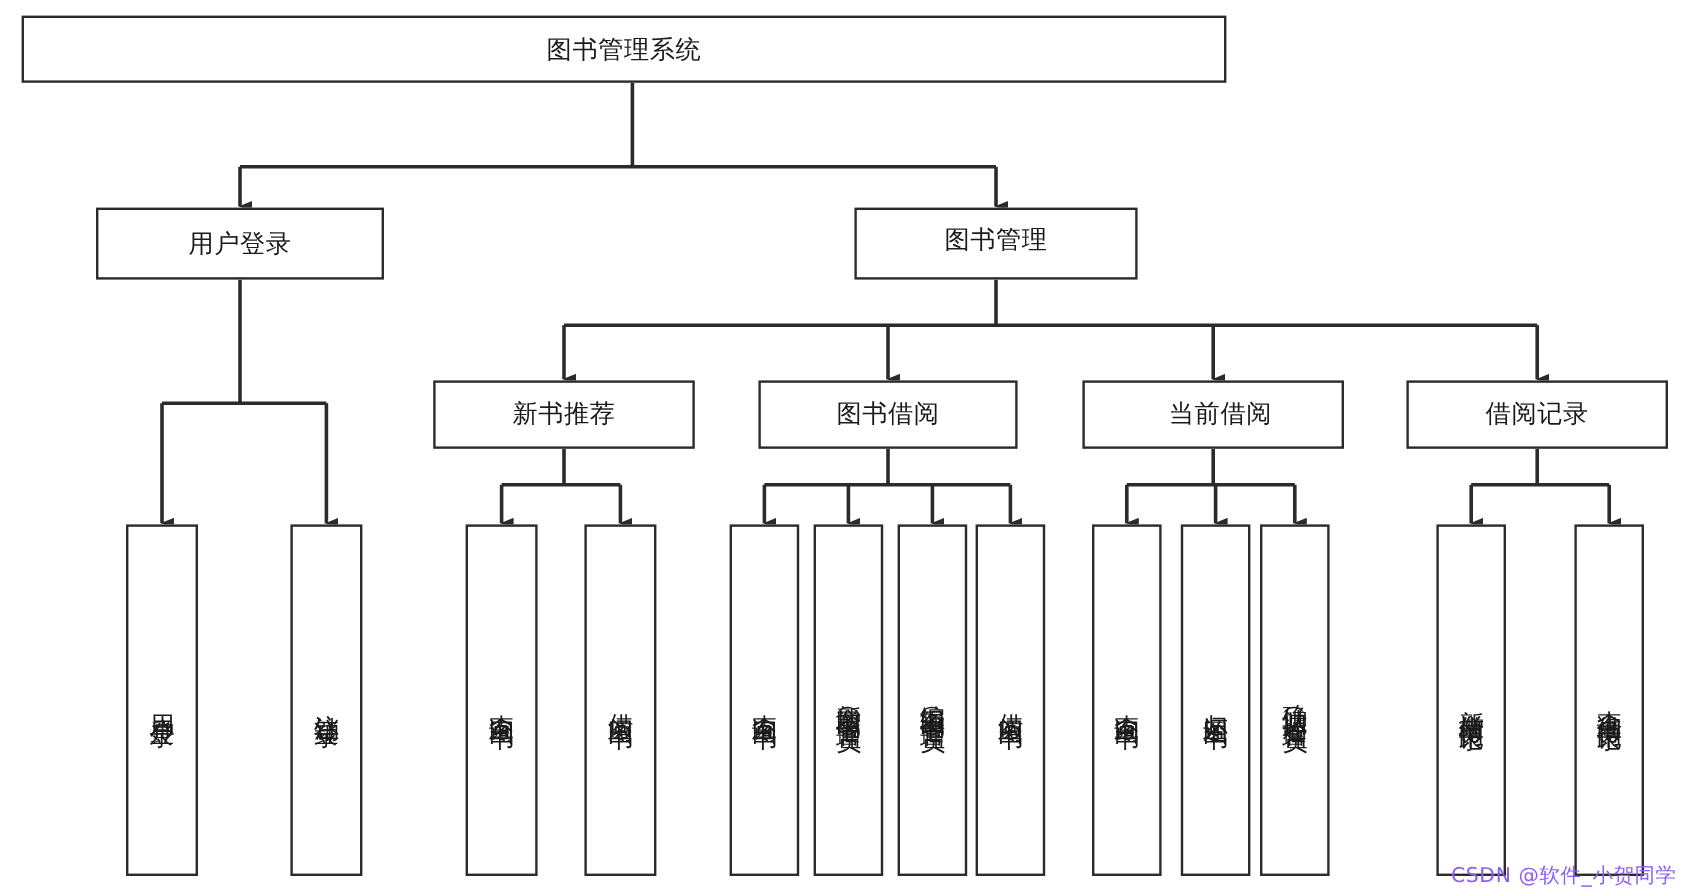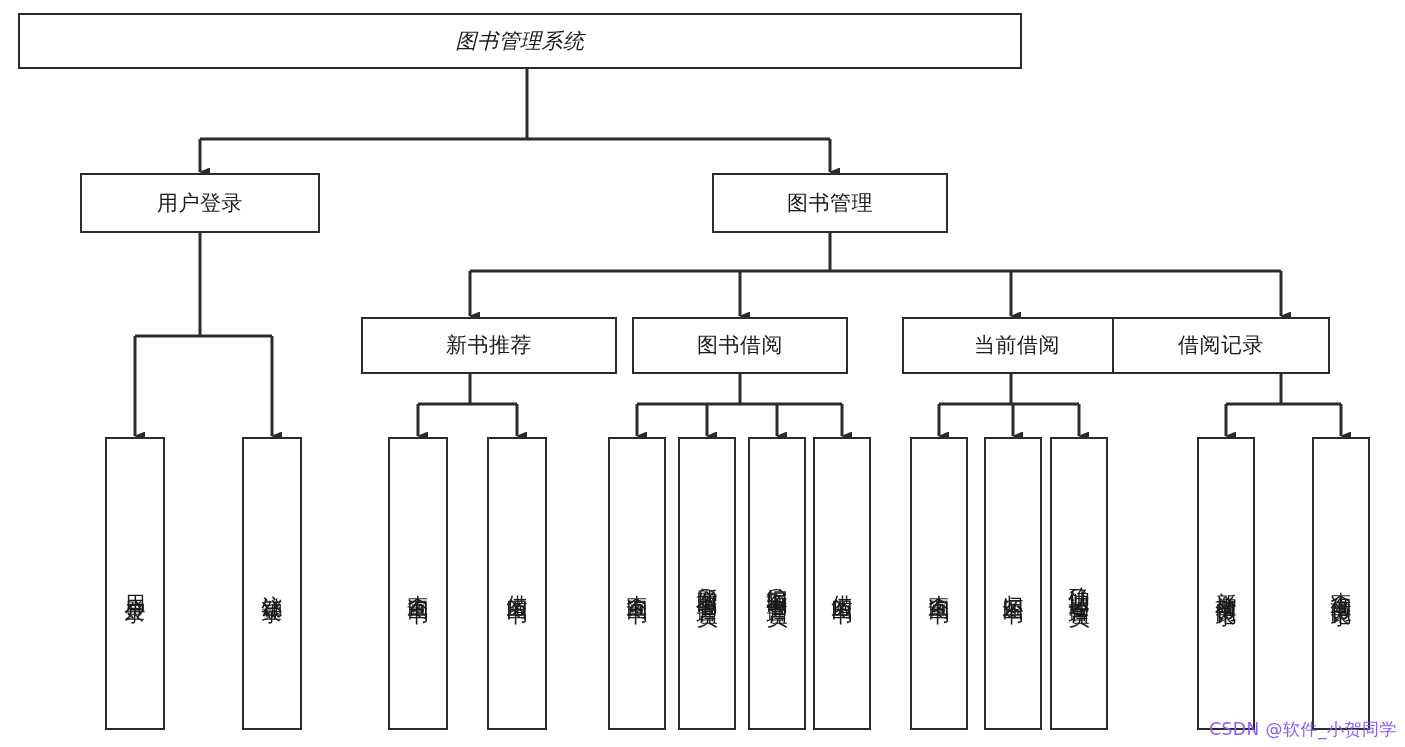--- a/index.html
+++ b/index.html
@@ -100,39 +100,39 @@
         <line x1="1013" y1="404" x2="1013" y2="436" marker-end="url(#arrowhead)"></line>
         <line x1="1079" y1="404" x2="1079" y2="436" marker-end="url(#arrowhead)"></line>
         <line x1="1281" y1="374" x2="1281" y2="404"></line>
         <line x1="1226" y1="404" x2="1341" y2="404"></line>
         <line x1="1226" y1="404" x2="1226" y2="436" marker-end="url(#arrowhead)"></line>
         <line x1="1341" y1="404" x2="1341" y2="436" marker-end="url(#arrowhead)"></line>
       </g>
   </svg>
 
   <div id="nodes-layer">
-      <div class="node" style="left: 18px; top: 13px; width: 1004px; height: 56px; font-style: italic;">
+      <div class="node" style="left: 18px; top: 13px; width: 1004px; height: 56px;">
         <span class="node-label">图书管理系统</span>
       </div>
       <div class="node" style="left: 80px; top: 173px; width: 240px; height: 60px;">
         <span class="node-label">用户登录</span>
       </div>
-      <div class="node" style="left: 712px; top: 173px; width: 236px; height: 60px;">
+      <div class="node" style="left: 712px; top: 173px; width: 236px; height: 60px; font-family: Liberation Mono, monospace;">
         <span class="node-label">图书管理</span>
       </div>
-      <div class="node" style="left: 361px; top: 317px; width: 256px; height: 57px;">
+      <div class="node" style="left: 361px; top: 317px; width: 218px; height: 57px;">
         <span class="node-label">新书推荐</span>
       </div>
       <div class="node" style="left: 632px; top: 317px; width: 216px; height: 57px;">
         <span class="node-label">图书借阅</span>
       </div>
       <div class="node" style="left: 902px; top: 317px; width: 218px; height: 57px; padding-left: 12px;">
         <span class="node-label">当前借阅</span>
       </div>
-      <div class="node" style="left: 1112px; top: 317px; width: 218px; height: 57px;">
+      <div class="node" style="left: 1172px; top: 317px; width: 218px; height: 57px;">
         <span class="node-label">借阅记录</span>
       </div>
       <div class="node vertical" style="left: 105px; top: 437px; width: 60px; height: 293px;">
         <span class="node-label">用户登录</span>
       </div>
       <div class="node vertical" style="left: 242px; top: 437px; width: 60px; height: 293px;">
         <span class="node-label">注销登录</span>
       </div>
       <div class="node vertical" style="left: 388px; top: 437px; width: 60px; height: 293px;">
         <span class="node-label">查询图书</span>

